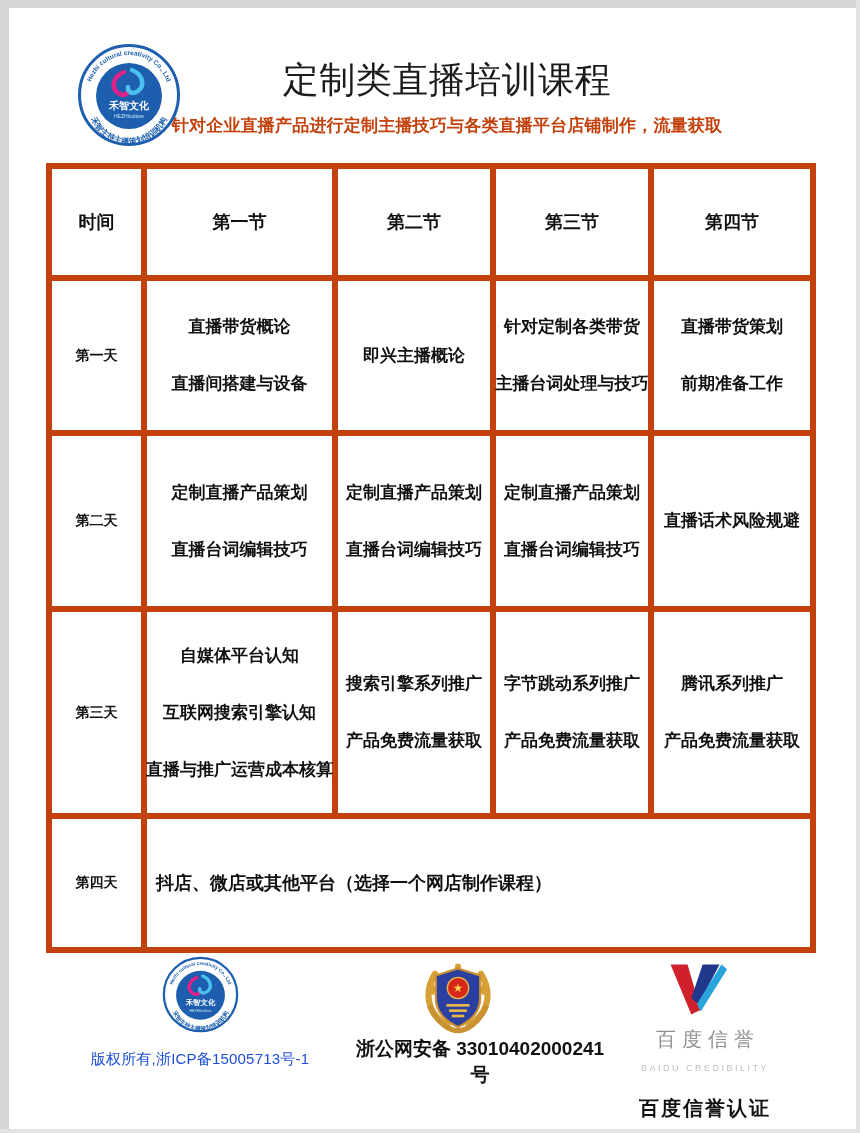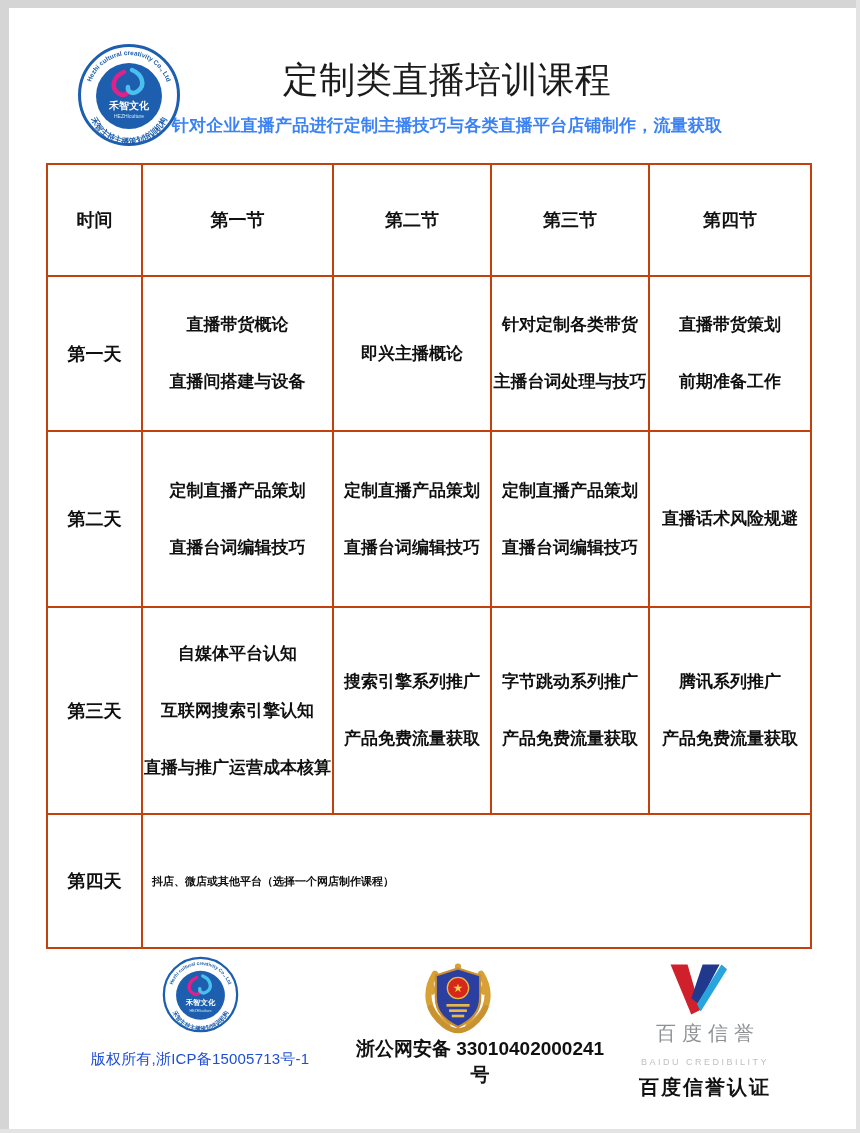--- a/index.html
+++ b/index.html
@@ -9,47 +9,47 @@
     overflow:hidden;margin:0 auto;
   }
   .frame-top{position:absolute;top:0;left:0;width:860px;height:8px;background:#d5d5d5;}
   .frame-left{position:absolute;top:0;left:0;width:9px;height:1133px;background:#d5d5d5;}
   .frame-right{position:absolute;top:0;right:0;width:4px;height:1133px;background:#e3e3e3;}
   .frame-bottom{position:absolute;bottom:0;left:0;width:860px;height:4px;background:#e3e3e3;}
 
   .hezhi-logo{position:absolute;left:77px;top:43px;}
   .header-text{position:absolute;left:40px;right:6px;top:56px;text-align:center;}
   .title{font-size:36px;font-weight:normal;color:#1b1b1b;letter-spacing:0.5px;}
-  .subtitle{margin-top:9px;font-size:17px;font-weight:bold;color:#3b82f6;letter-spacing:0.2px;}
+  .subtitle{margin-top:9px;font-size:17px;font-weight:bold;color:#c2410c;letter-spacing:0.2px;}
 
   table.course{
     position:absolute;left:46px;top:163px;width:764px;
     border-collapse:collapse;table-layout:fixed;
   }
   .course th,.course td{
-    border:2px solid #c2410c;padding:0;margin:0;
+    border:6px solid #c2410c;padding:0;margin:0;
     font-weight:bold;color:#101010;text-align:center;vertical-align:middle;
   }
   .course thead th{font-size:18px;}
-  .course tbody th{font-size:18px;margin-top:27px;}
+  .course tbody th{font-size:14px;margin-top:27px;}
   .course td{font-size:17px;}
   .cell{display:flex;flex-direction:column;justify-content:center;align-items:center;gap:37px;}
   .cell .line{line-height:20px;white-space:nowrap;}
-  td.merged-cell{text-align:left;padding-left:9px;font-size:11px;}
+  td.merged-cell{text-align:left;padding-left:9px;font-size:18px;}
 
   .footer-left{position:absolute;left:90px;top:956px;width:220px;text-align:center;}
   .copyright{margin-top:13px;font-size:15px;color:#1d4ed8;letter-spacing:0.2px;}
   .footer-center{position:absolute;left:350px;top:956px;width:260px;text-align:center;}
   .police-badge{display:block;margin-left:66px;}
   .police-text{font-size:19px;font-weight:bold;color:#111;}
   .footer-right{position:absolute;left:630px;top:960px;width:150px;text-align:center;}
   .baidu-v{margin-right:18px;}
-  .baidu-name{font-size:20px;color:#8d9194;letter-spacing:6px;padding-left:6px;}
+  .baidu-name{margin-top:6px;font-size:20px;color:#8d9194;letter-spacing:6px;padding-left:6px;}
   .baidu-en{margin-top:10px;font-size:9px;color:#bcbfc1;letter-spacing:2.5px;}
-  .baidu-cert{margin-top:7px;font-size:20px;font-weight:bold;color:#111;letter-spacing:2px;}
+  .baidu-cert{margin-top:22px;font-size:20px;font-weight:bold;color:#111;letter-spacing:2px;}
 </style>
 </head>
 <body>
 
 <div class="page">
   <div class="frame-top"></div>
   <div class="frame-left"></div>
   <div class="frame-right"></div>
   <div class="frame-bottom"></div>
 

